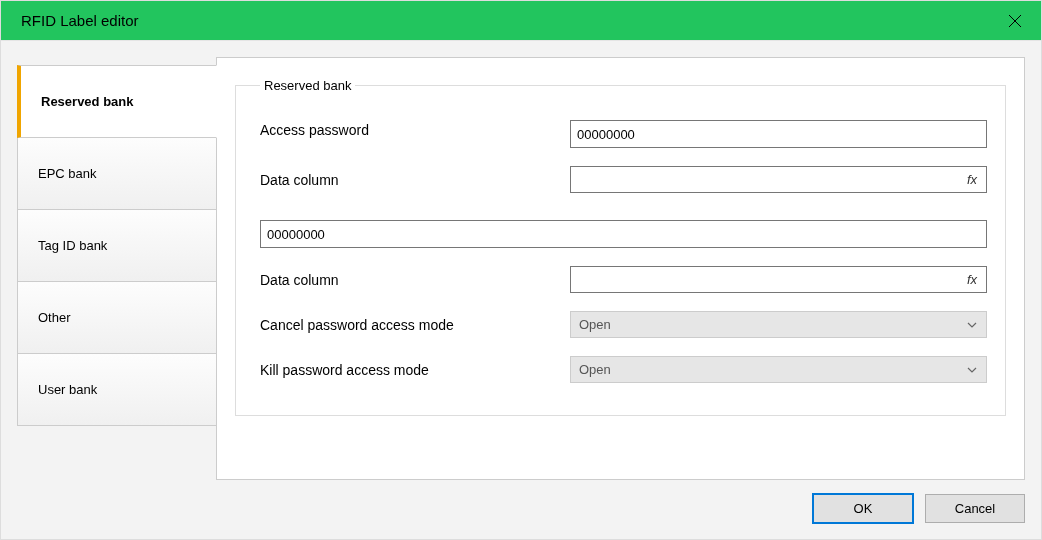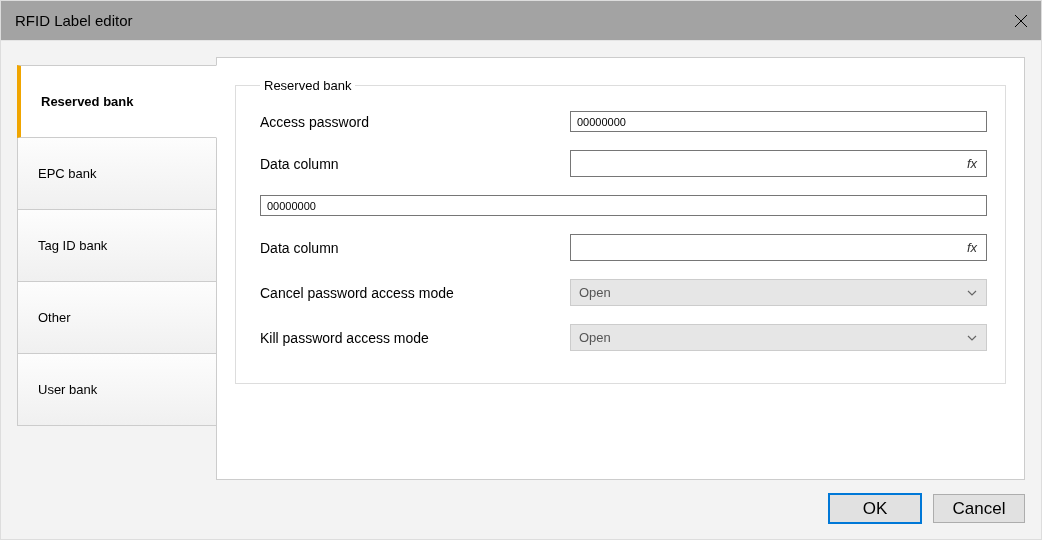--- a/index.html
+++ b/index.html
@@ -1,46 +1,46 @@
 <!DOCTYPE html>
 <html><head>
   <meta charset="utf-8">
   <style>
     * { box-sizing: border-box; margin: 0; padding: 0; font-family: "Segoe UI", Tahoma, sans-serif; font-size: 13px; }
     body { background: #fff; width: 1042px; height: 540px; display:flex; flex-direction:column; border:1px solid #ddd;}
-    .titlebar { height: 40px; display:flex; align-items:center; padding: 0 14px; border-bottom:1px solid #e5e5e5; background:#a3a3a3;}
+    .titlebar { height: 40px; display:flex; align-items:center; padding: 0 20px; border-bottom:1px solid #e5e5e5; background:#22c55e;}
     .titlebar .title { font-size: 15px; flex:1; }
     .close-btn { width:40px; height:40px; display:flex; align-items:center; justify-content:center; cursor:pointer; margin-right:-14px;}
     .close-btn svg { width:12px; height:12px; stroke:#000; stroke-width:1; }
 
     .content { flex:1; background:#f3f3f3; padding:16px; display:flex; flex-direction:column; }
     .panel-row { flex:1; display:flex; }
     .tabs { width: 200px; display:flex; flex-direction:column; gap:0; padding-top:8px;}
     .tab { height:73px; border:1px solid #ccc; background:linear-gradient(#fdfdfd,#f0f0f0); display:flex; align-items:center; padding:0 20px; cursor:pointer; margin-top:-1px; }
     .tab.first { margin-top:0; }
     .tab.active { background:#fff; border-left:4px solid #f0a500; font-weight:bold; font-size:15px; border-right:1px solid #fff; position:relative; z-index:2; }
     .tabs .tab:not(.active) { border-right:1px solid #ccc; }
 
     .pane { flex:1; background:#fff; border:1px solid #ccc; margin-left:-1px; position:relative; padding:20px 18px 20px 18px;}
     fieldset.group { border:1px solid #ddd; padding:18px 18px 14px 24px; }
     fieldset.group legend { padding:0 4px; font-size:13px; color:#000; background:#fff; }
     .fieldrow { display:flex; align-items:center; margin-bottom:18px; }
     .fieldrow:last-child { }
     .fieldlabel { width: 310px; font-size:14px; }
     .fieldcontrol { flex:1; position:relative; display:flex; }
-    input.tx { width:100%; height:21px; border:1px solid #767676; padding:0 6px; font-size:11px; background:#fff; }
+    input.tx { width:100%; height:28px; border:1px solid #767676; padding:0 6px; font-size:13px; background:#fff;margin-top:9px; }
     .fx-wrap { width:100%; height:27px; border:1px solid #767676; display:flex; align-items:center; background:#fff;gap:20px; }
     .fx-wrap .fx-input { flex:1; border:none; height:100%; padding:0 6px; font-size:13px; outline:none;}
     .fx-wrap .fx-btn { width:28px; height:100%; display:flex; align-items:center; justify-content:center; cursor:pointer; font-style:italic; font-family:"Times New Roman", serif; font-size:15px; color:#333; }
     .select { width:100%; height:27px; border:1px solid #ccc; background:#e6e6e6; color:#555; display:flex; align-items:center; padding:6px 8px; position:relative; cursor:default;}
     .select .chev { position:absolute; right:8px; top:50%; transform:translateY(-50%); width:12px; height:12px; display:flex; align-items:center; justify-content:center;}
     .select .chev svg { width:10px; height:6px; stroke:#666; fill:none; stroke-width:1.2;}
 
     .footer { display:flex; justify-content:flex-end; gap:12px; padding-top:14px;}
-    button.btn { width:92px; height:29px; border:1px solid #adadad; background:#e1e1e1; cursor:pointer; font-size:17px;}
+    button.btn { width:100px; height:29px; border:1px solid #adadad; background:#e1e1e1; cursor:pointer; font-size:13px;}
     button.btn.primary { border:1px solid #0078d7; background:#e1e1e1; outline:1px solid #0078d7;}
   </style>
 </head>
 <body>
 
 <div class="titlebar">
   <span class="title">RFID Label editor</span>
   <div class="close-btn">
     <svg viewBox="0 0 12 12">
         <line x1="0" y1="0" x2="12" y2="12"></line>

